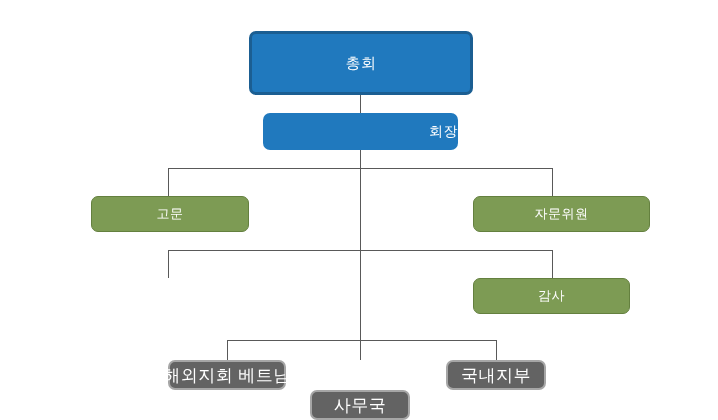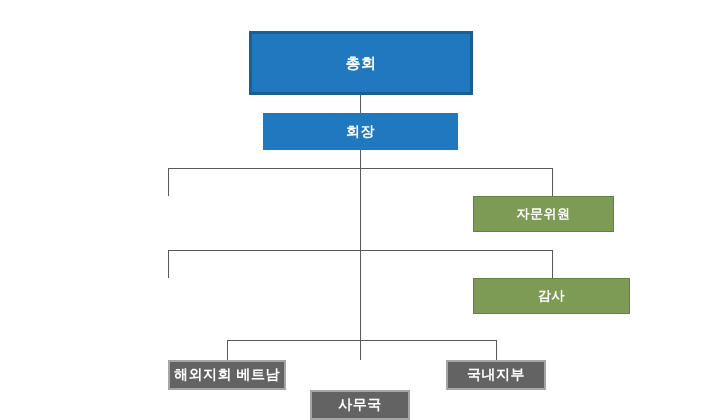--- a/index.html
+++ b/index.html
@@ -21,63 +21,65 @@
   }
 
   
   .node {
     position: absolute;
     box-sizing: border-box;
     display: flex;
     align-items: center;
     justify-content: center;
     color: #ffffff;
-    font-weight: bold;
+    font-weight: normal;
     letter-spacing: 0.5px;
     white-space: nowrap;
     user-select: none;
+    border-radius: 7px;
   }
 
   .node-assembly {
     left: 249px;
     top: 31px;
     width: 224px;
     height: 64px;
     background: #2079be;
     border: 3px solid #1b5e92;
     font-size: 15px;
   }
 
   .node-chair {
     left: 263px;
     top: 113px;
     width: 195px;
     height: 37px;
     background: #2079be;
     border: 0;
     font-size: 14px;
+    justify-content: flex-end;
   }
 
   .node-green {
     background: #7d9b54;
     border: 1px solid #64803f;
     height: 36px;
     font-size: 13px;
   }
 
   .node-gray {
     background: #636363;
     border: 2px solid #a6a6a6;
     height: 30px;
-    font-size: 14px;
+    font-size: 17px;
   }
 
   
   .node-advisor      { left: 91px;  top: 196px; width: 158px; }
-  .node-committee    { left: 473px; top: 196px; width: 141px; }
+  .node-committee    { left: 473px; top: 196px; width: 177px; }
   
   .node-board        { left: 91px;  top: 278px; width: 158px; }
   .node-auditor      { left: 473px; top: 278px; width: 157px; text-align: center; }
 
   
   .node-vietnam      { left: 168px; top: 360px; width: 118px; }
   .node-secretariat  { left: 310px; top: 360px; width: 100px; margin-top: 30px; }
   .node-domestic     { left: 446px; top: 360px; width: 100px; align-items: center; }
 
   
@@ -132,20 +134,23 @@
   <div class="conn conn-v c-bus3-right"></div>
 
   <div class="node node-assembly">
     <span>총회</span>
   </div>
 
   <div class="node node-chair">
     <span>회장</span>
   </div>
 
+  <div class="node node-green node-advisor">
+    <span>고문</span>
+  </div>
   <div class="node node-green node-committee">
     <span>자문위원</span>
   </div>
 
   <div class="node node-green node-auditor">
     <span>감사</span>
   </div>
 
   <div class="node node-gray node-vietnam">
     <span>해외지회 베트남</span>

